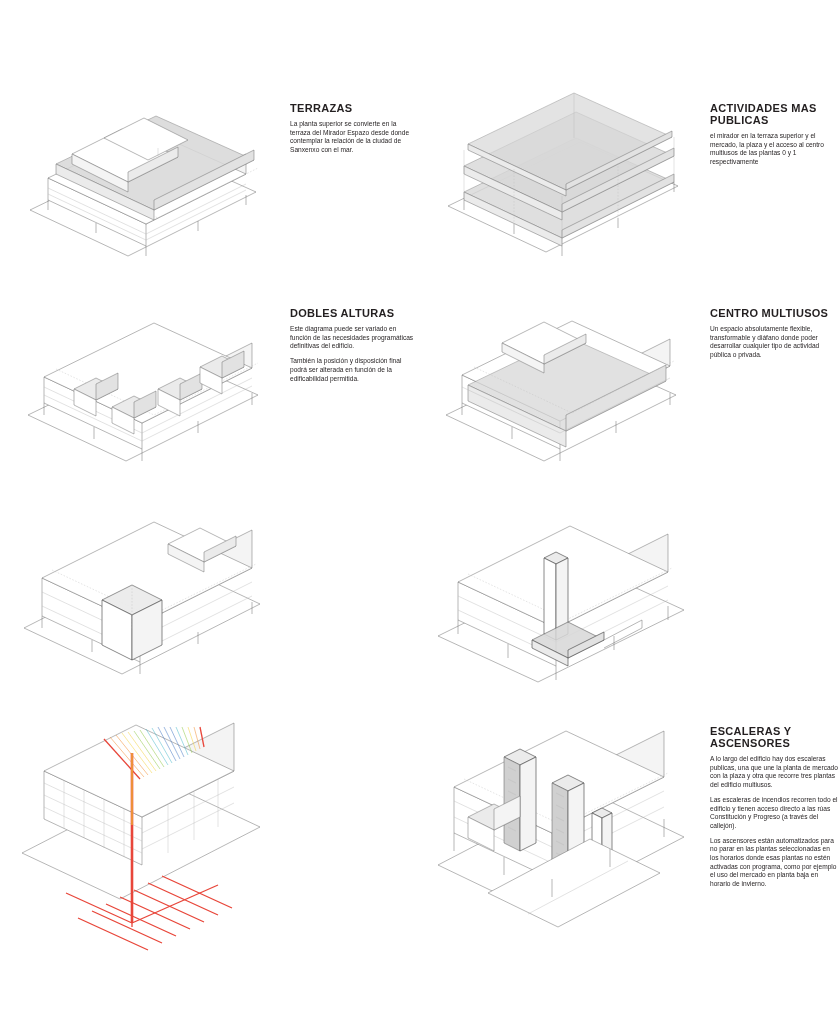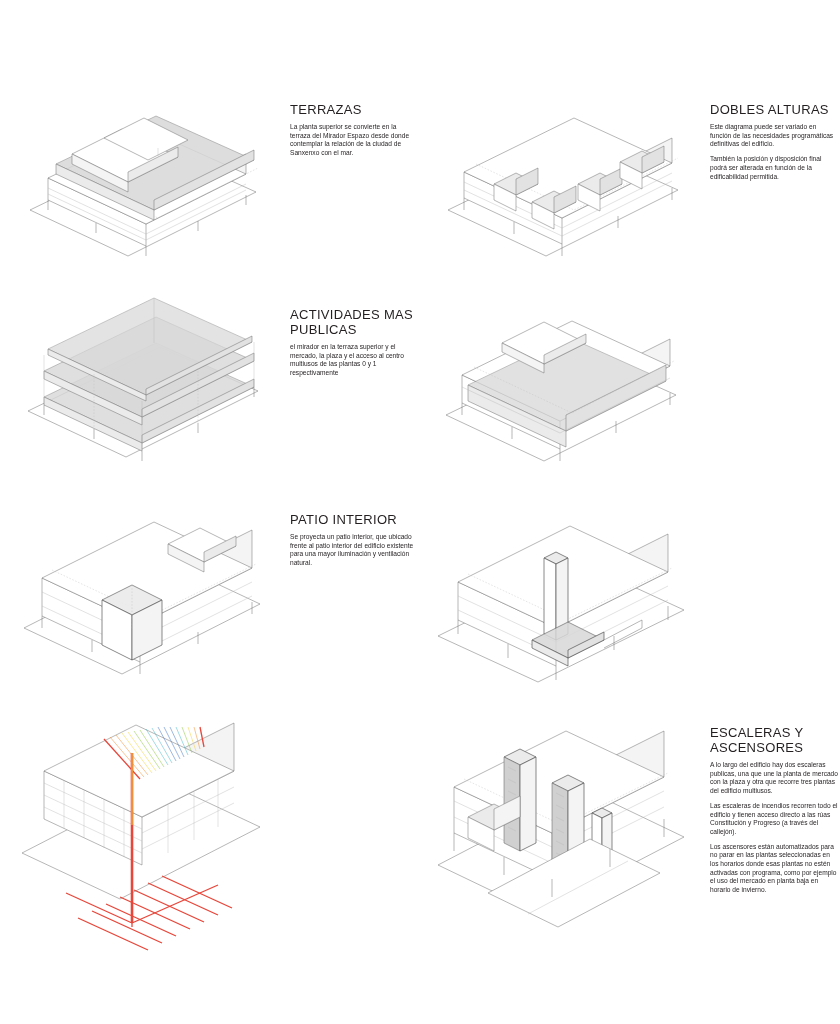--- a/index.html
+++ b/index.html
@@ -41,22 +41,22 @@
     height: 100%;
   }
   .caption {
     position: absolute;
     left: 290px;
     top: 42px;
     width: 128px;
   }
   .cell.r4 .caption { top: 50px; }
   .cap-title {
-    font-size: 13px;
-    font-weight: normal;
+    font-size: 11px;
+    font-weight: bold;
     letter-spacing: 0.3px;
     color: #231f20;
     margin-bottom: 6px;
     text-transform: uppercase;
   }
   .cap-body {
     font-size: 6.6px;
     line-height: 1.32;
     color: #231f20;
   }
@@ -126,20 +126,61 @@
         </div>
       </div>
       <div class="caption">
         <div class="cap-title">TERRAZAS</div>
         <div class="cap-body">
           <p>La planta superior se convierte en la terraza del Mirador Espazo desde donde contemplar la relación de la ciudad de Sanxenxo con el mar.</p>
         </div>
       </div>
     </div>
 
+    <div class="cell r1">
+      <div class="diagram">
+        <div class="iso">
+          <svg viewBox="0 0 270 205">
+            <polygon class="fill-w ln" points="20,146 118,192 250,126 152,82"></polygon>
+
+            <polygon class="fill-hl ln" points="36,132 134,178 246,122 148,78" opacity="0.8"></polygon>
+            <polygon class="fill-ee ln" points="36,132 134,178 134,186 36,140"></polygon>
+            <polygon class="fill-e3 ln" points="134,178 246,122 246,114 134,170"></polygon>
+
+            <polygon class="fill-hl ln" points="36,106 134,152 246,96 148,52" opacity="0.8"></polygon>
+            <polygon class="fill-ee ln" points="36,106 134,152 134,160 36,114"></polygon>
+            <polygon class="fill-e3 ln" points="134,152 246,96 246,88 134,144"></polygon>
+
+            <polygon class="fill-hl ln" points="40,84 138,130 244,77 146,33" opacity="0.7"></polygon>
+            <polygon class="fill-ee ln" points="40,84 138,130 138,136 40,90"></polygon>
+            <polygon class="fill-e3 ln" points="138,130 244,77 244,71 138,124"></polygon>
+
+            <line class="ln-l" x1="36" y1="90" x2="36" y2="140"></line>
+            <line class="ln-l" x1="134" y1="136" x2="134" y2="186"></line>
+            <line class="ln-l" x1="246" y1="77" x2="246" y2="122"></line>
+            <line class="ln-l" x1="146" y1="33" x2="146" y2="78"></line>
+
+            <line class="ln" x1="36" y1="140" x2="36" y2="150"></line>
+            <line class="ln" x1="86" y1="164" x2="86" y2="174"></line>
+            <line class="ln" x1="134" y1="186" x2="134" y2="196"></line>
+            <line class="ln" x1="190" y1="158" x2="190" y2="168"></line>
+            <line class="ln" x1="246" y1="122" x2="246" y2="132"></line>
+            <polyline class="dash" points="86,109 86,164"></polyline>
+            <polyline class="dash" points="190,103 190,158"></polyline>
+          </svg>
+        </div>
+      </div>
+      <div class="caption">
+        <div class="cap-title">ACTIVIDADES MAS PUBLICAS</div>
+        <div class="cap-body">
+          <p>el mirador en la terraza superior y el mercado, la plaza y el acceso al centro multiusos de las plantas 0 y 1 respectivamente</p>
+        </div>
+      </div>
+    </div>
+
     <div class="cell r2">
       <div class="diagram">
         <div class="iso">
           <svg viewBox="0 0 270 205">
             <polygon class="fill-w ln" points="20,150 118,196 250,130 152,86"></polygon>
             <polygon class="fill-w ln" points="36,112 134,158 134,184 36,138"></polygon>
             <polygon class="fill-f5 ln" points="134,158 244,103 244,78 134,133"></polygon>
             <polygon class="fill-w ln" points="36,112 134,158 244,103 146,58"></polygon>
             <polyline class="ln-l" points="36,122 134,168 244,113"></polyline>
             <polyline class="ln-l" points="36,130 134,176 244,121"></polyline>
@@ -176,61 +217,20 @@
       </div>
       <div class="caption">
         <div class="cap-title">DOBLES ALTURAS</div>
         <div class="cap-body">
           <p>Este diagrama puede ser variado en función de las necesidades programáticas definitivas del edificio.</p>
           <p>También la posición y disposición final podrá ser alterada en función de la edificabilidad permitida.</p>
         </div>
       </div>
     </div>
 
-    <div class="cell r1">
-      <div class="diagram">
-        <div class="iso">
-          <svg viewBox="0 0 270 205">
-            <polygon class="fill-w ln" points="20,146 118,192 250,126 152,82"></polygon>
-
-            <polygon class="fill-hl ln" points="36,132 134,178 246,122 148,78" opacity="0.8"></polygon>
-            <polygon class="fill-ee ln" points="36,132 134,178 134,186 36,140"></polygon>
-            <polygon class="fill-e3 ln" points="134,178 246,122 246,114 134,170"></polygon>
-
-            <polygon class="fill-hl ln" points="36,106 134,152 246,96 148,52" opacity="0.8"></polygon>
-            <polygon class="fill-ee ln" points="36,106 134,152 134,160 36,114"></polygon>
-            <polygon class="fill-e3 ln" points="134,152 246,96 246,88 134,144"></polygon>
-
-            <polygon class="fill-hl ln" points="40,84 138,130 244,77 146,33" opacity="0.7"></polygon>
-            <polygon class="fill-ee ln" points="40,84 138,130 138,136 40,90"></polygon>
-            <polygon class="fill-e3 ln" points="138,130 244,77 244,71 138,124"></polygon>
-
-            <line class="ln-l" x1="36" y1="90" x2="36" y2="140"></line>
-            <line class="ln-l" x1="134" y1="136" x2="134" y2="186"></line>
-            <line class="ln-l" x1="246" y1="77" x2="246" y2="122"></line>
-            <line class="ln-l" x1="146" y1="33" x2="146" y2="78"></line>
-
-            <line class="ln" x1="36" y1="140" x2="36" y2="150"></line>
-            <line class="ln" x1="86" y1="164" x2="86" y2="174"></line>
-            <line class="ln" x1="134" y1="186" x2="134" y2="196"></line>
-            <line class="ln" x1="190" y1="158" x2="190" y2="168"></line>
-            <line class="ln" x1="246" y1="122" x2="246" y2="132"></line>
-            <polyline class="dash" points="86,109 86,164"></polyline>
-            <polyline class="dash" points="190,103 190,158"></polyline>
-          </svg>
-        </div>
-      </div>
-      <div class="caption">
-        <div class="cap-title">ACTIVIDADES MAS PUBLICAS</div>
-        <div class="cap-body">
-          <p>el mirador en la terraza superior y el mercado, la plaza y el acceso al centro multiusos de las plantas 0 y 1 respectivamente</p>
-        </div>
-      </div>
-    </div>
-
     <div class="cell r2">
       <div class="diagram">
         <div class="iso">
           <svg viewBox="0 0 270 205">
             <polygon class="fill-w ln" points="18,150 116,196 248,130 150,86"></polygon>
             <polygon class="fill-w ln" points="34,110 132,156 132,184 34,138"></polygon>
             <polygon class="fill-f5 ln" points="132,156 242,101 242,74 132,129"></polygon>
             <polygon class="fill-w ln" points="34,110 132,156 242,101 144,56"></polygon>
 
             <polygon class="fill-hl ln" points="40,120 138,166 238,116 140,72" opacity="0.75"></polygon>
@@ -242,20 +242,26 @@
             <polygon class="fill-w ln" points="74,78 116,99 158,78 116,57"></polygon>
             <polygon class="fill-f5 ln" points="74,78 116,99 116,108 74,87"></polygon>
             <polygon class="fill-ee ln" points="116,99 158,78 158,69 116,90"></polygon>
 
             <line class="ln" x1="34" y1="138" x2="34" y2="150"></line>
             <line class="ln" x1="84" y1="162" x2="84" y2="174"></line>
             <line class="ln" x1="132" y1="184" x2="132" y2="196"></line>
             <line class="ln" x1="188" y1="156" x2="188" y2="168"></line>
             <line class="ln" x1="242" y1="128" x2="242" y2="140"></line>
           </svg>
+        </div>
+      </div>
+      <div class="caption">
+        <div class="cap-title">CENTRO MULTIUSOS</div>
+        <div class="cap-body">
+          <p>Un espacio absolutamente flexible, transformable y diáfano donde poder desarrollar cualquier tipo de actividad pública o privada.</p>
         </div>
       </div>
     </div>
 
     <div class="cell r3">
       <div class="diagram">
         <div class="iso">
           <svg viewBox="0 0 270 205">
             <polygon class="fill-w ln" points="16,158 114,204 252,134 154,88"></polygon>
             <polygon class="fill-w ln" points="34,108 132,154 132,192 34,146"></polygon>
@@ -273,26 +279,20 @@
             <polygon class="fill-w ln" points="160,74 196,92 228,76 192,58"></polygon>
             <polygon class="fill-f5 ln" points="160,74 196,92 196,102 160,84"></polygon>
             <polygon class="fill-ee ln" points="196,92 228,76 228,66 196,82"></polygon>
 
             <line class="ln" x1="34" y1="146" x2="34" y2="158"></line>
             <line class="ln" x1="84" y1="170" x2="84" y2="182"></line>
             <line class="ln" x1="132" y1="192" x2="132" y2="204"></line>
             <line class="ln" x1="190" y1="162" x2="190" y2="174"></line>
             <line class="ln" x1="244" y1="132" x2="244" y2="144"></line>
           </svg>
-        </div>
-      </div>
-      <div class="caption">
-        <div class="cap-title">PATIO INTERIOR</div>
-        <div class="cap-body">
-          <p>Se proyecta un patio interior, que ubicado frente al patio interior del edificio existente para una mayor iluminación y ventilación natural.</p>
         </div>
       </div>
     </div>
 
     <div class="cell r3">
       <div class="diagram">
         <div class="iso">
           <svg viewBox="0 0 270 205">
             <polygon class="fill-w ln" points="10,166 110,212 256,140 156,94"></polygon>
             <polygon class="fill-w ln" points="30,112 128,158 128,196 30,150"></polygon>

